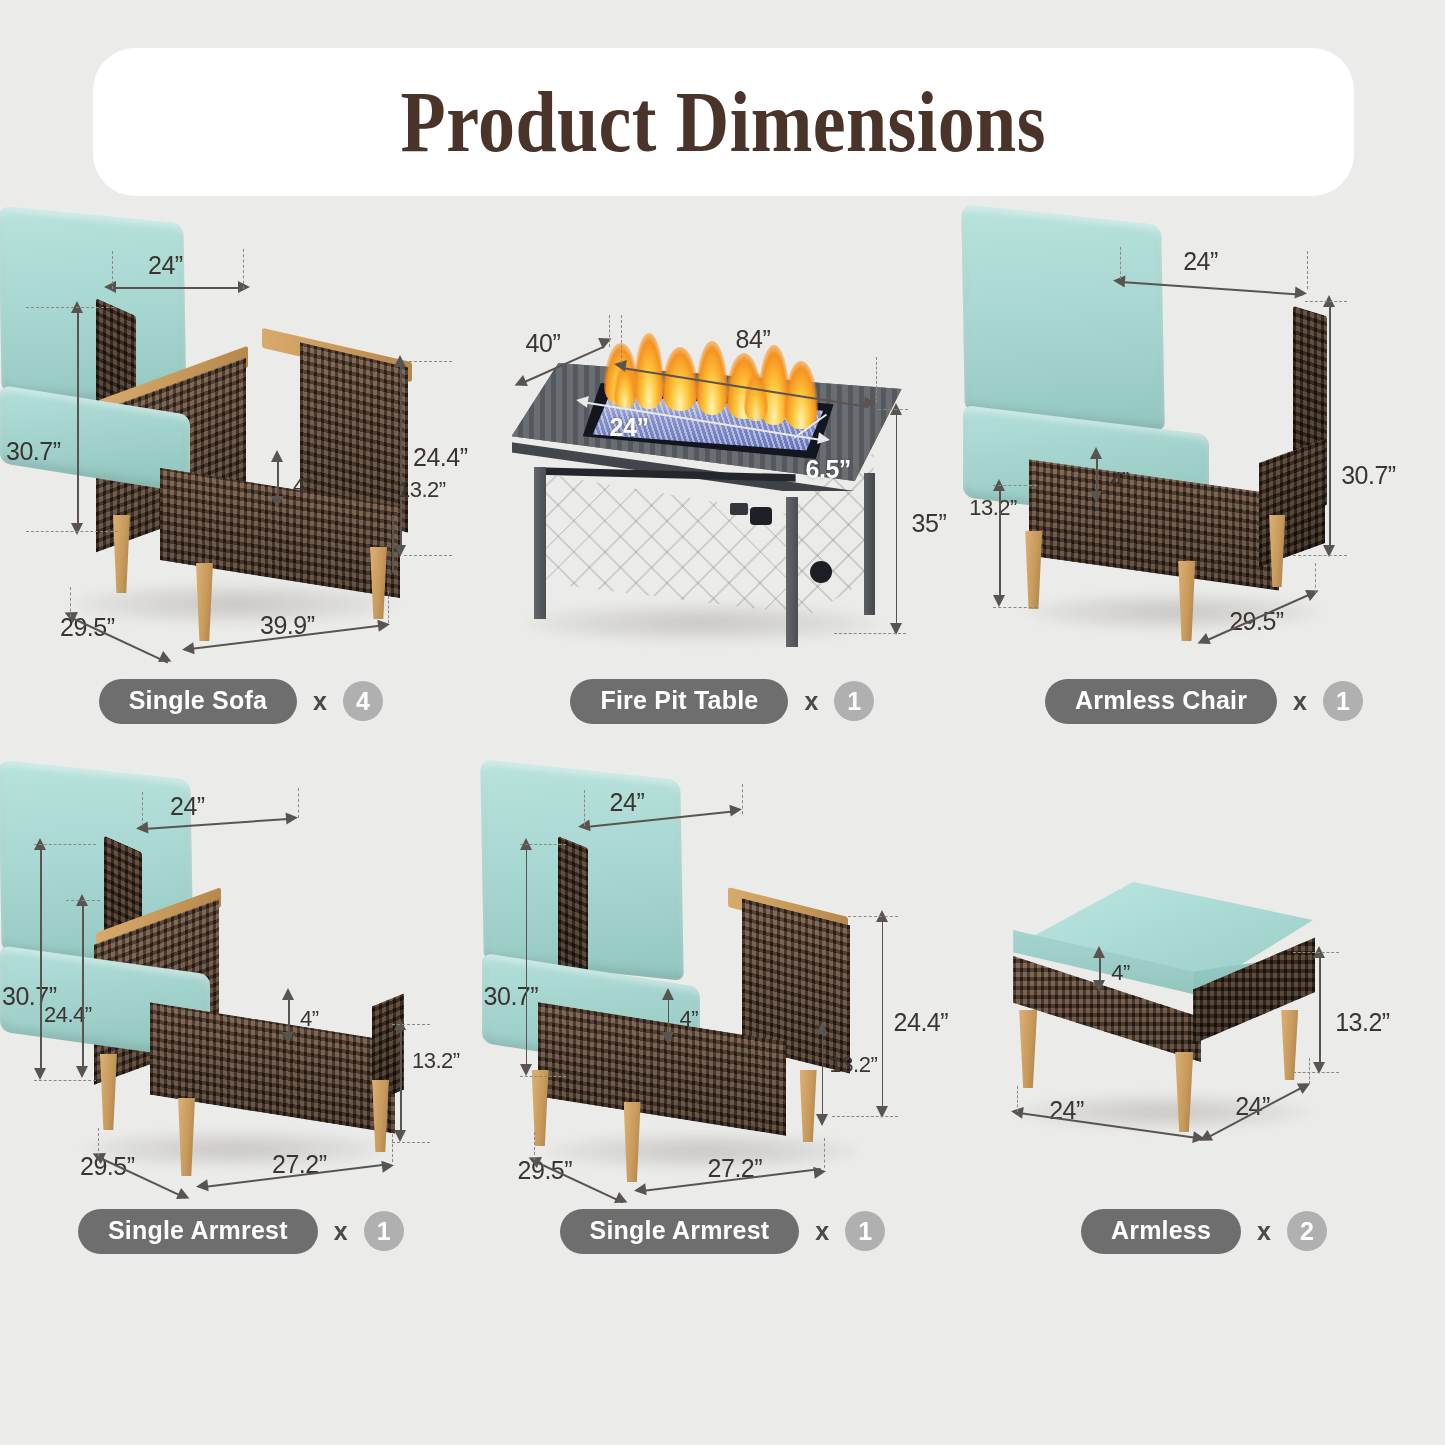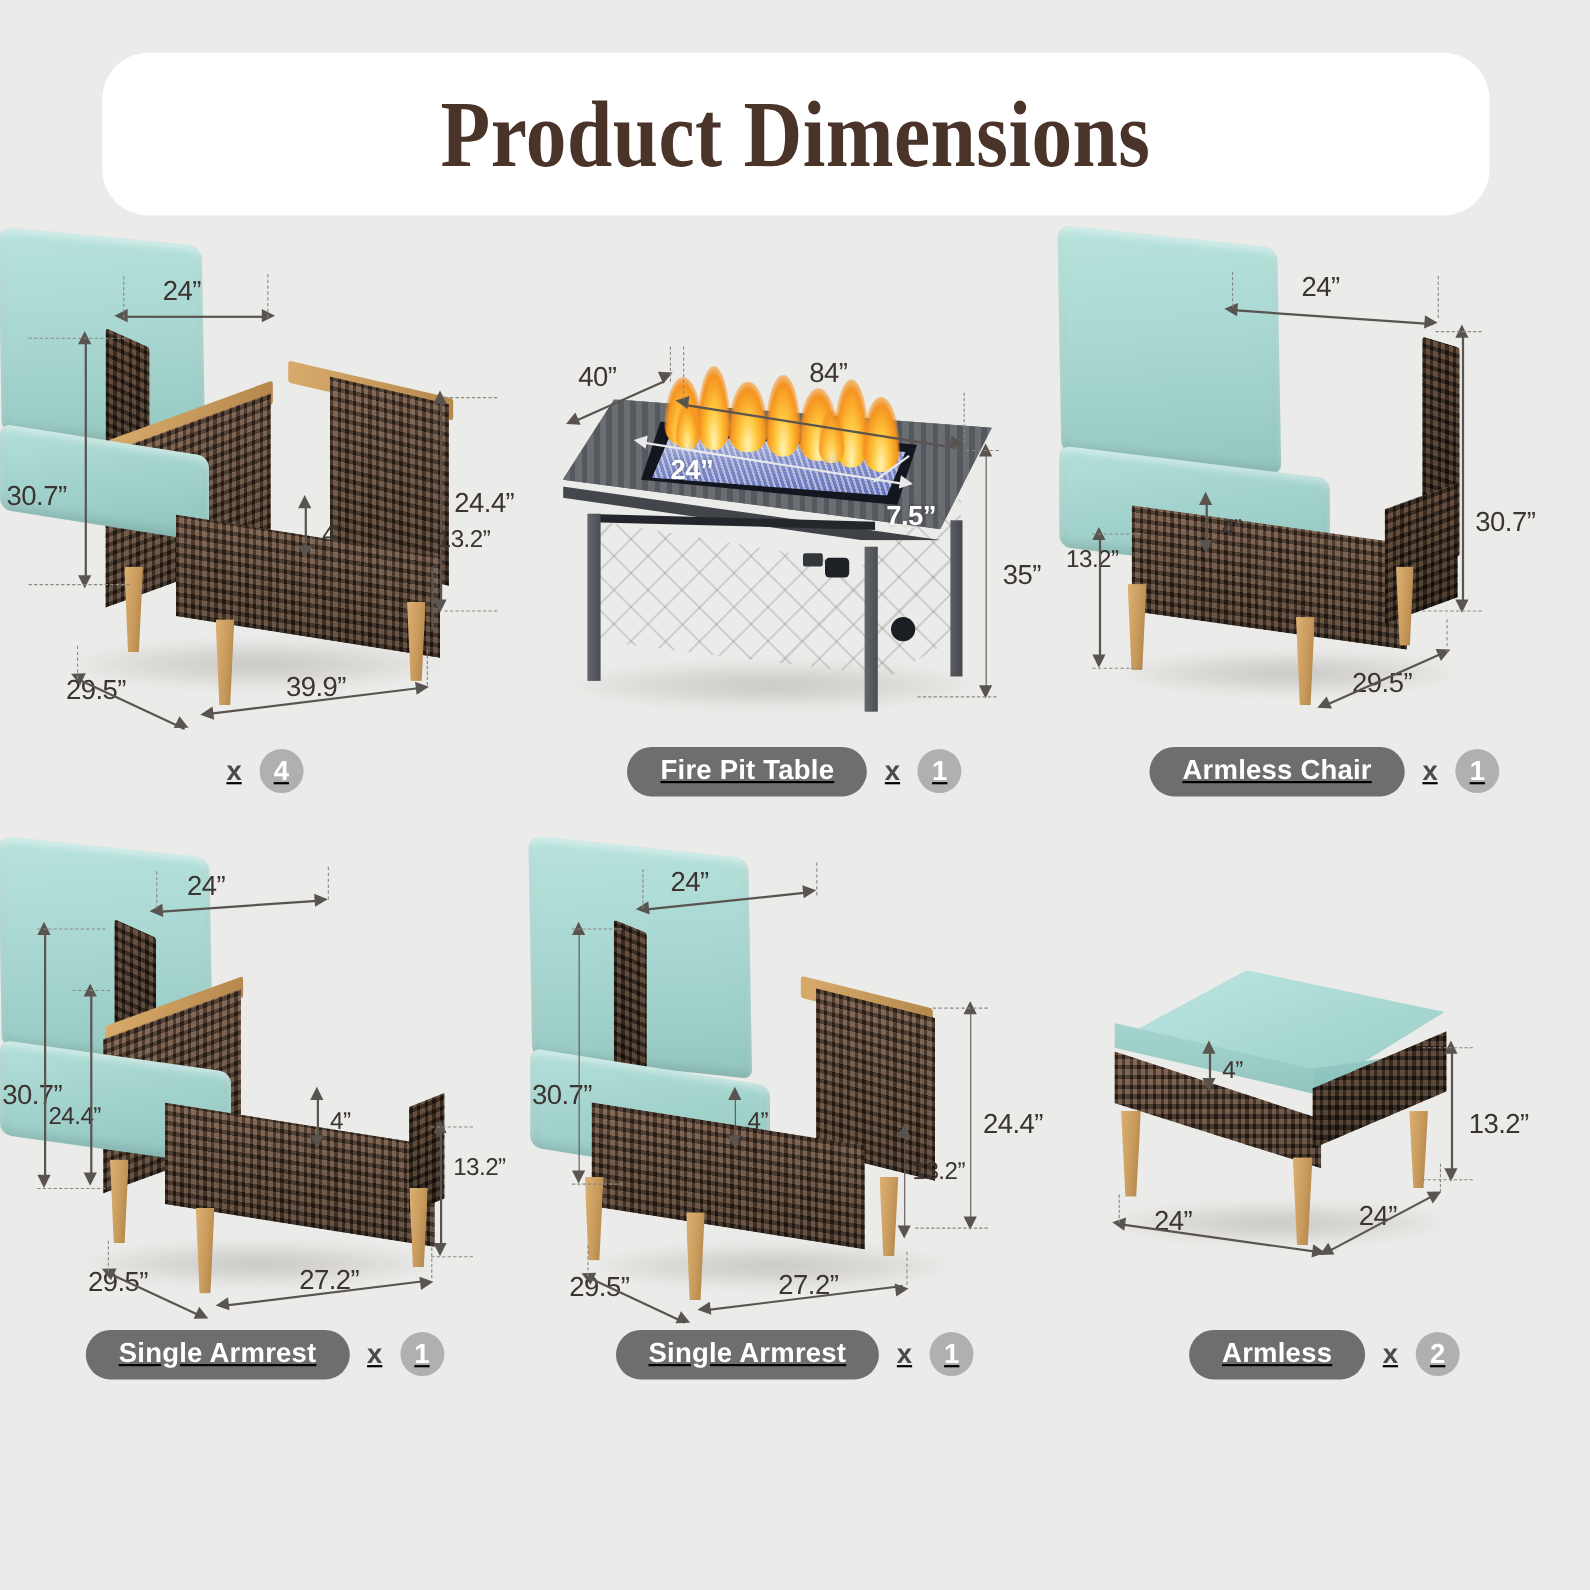--- a/index.html
+++ b/index.html
@@ -18,21 +18,21 @@
   }
   .header-title{
     font-family:"Liberation Serif", serif;
     font-size:86px;font-weight:700;color:#4a3328;
     letter-spacing:.5px;white-space:nowrap;
     transform:scaleX(.86);
   }
 
   
   .grid{position:absolute;left:0;top:215px;width:1445px;}
-  .row{display:flex;width:1445px;text-decoration:underline;}
+  .row{display:flex;width:1445px;}
   .cell{width:481.6px;position:relative;}
   .stage{position:relative;width:100%;height:455px;}
   .stage.short{height:430px;}
 
   
   .label-row{
     display:flex;align-items:center;justify-content:center;gap:16px;
     height:62px;
   }
   .pill{
@@ -197,20 +197,21 @@
         <div class="dash v" style="left:70px;top:372px;height:30px;"></div>
 
         <span class="dim" style="left:260px;top:396px;">39.9”</span>
         <div class="dimline h" style="left:190px;top:433px;width:195px;transform:rotate(-7deg);transform-origin:left center;"></div>
         <div class="arrow l" style="left:182px;top:428px;transform:rotate(-7deg);"></div>
         <div class="arrow r" style="left:378px;top:404px;transform:rotate(-7deg);"></div>
         <div class="dash v" style="left:388px;top:376px;height:32px;"></div>
       </div>
 
       <div class="label-row">
+        <span class="pill">Single Sofa</span>
         <span class="xmark">x</span>
         <span class="countbubble">4</span>
       </div>
     </div>
 
     <div class="cell">
       <div class="stage">
 
         <div class="shadow-floor" style="left:40px;top:388px;width:360px;height:40px;"></div>
 
@@ -268,21 +269,21 @@
         <div class="arrow l" style="left:132px;top:144px;transform:rotate(9deg);"></div>
         <div class="arrow r" style="left:382px;top:182px;transform:rotate(9deg);"></div>
         <div class="dash v" style="left:139px;top:100px;height:48px;"></div>
         <div class="dash v" style="left:394px;top:142px;height:46px;"></div>
 
         <span class="dim white" style="left:128px;top:198px;">24”</span>
         <div class="dimline h" style="left:100px;top:186px;width:244px;transform:rotate(9deg);transform-origin:left center;background:#e9e9e9;"></div>
         <div class="arrow l" style="left:94px;top:180px;transform:rotate(9deg);border-right-color:#e9e9e9;"></div>
         <div class="arrow r" style="left:336px;top:218px;transform:rotate(9deg);border-left-color:#e9e9e9;"></div>
 
-        <span class="dim white" style="left:324px;top:240px;">7.5”</span>
+        <span class="dim white" style="left:324px;top:240px;">6.5”</span>
         <div class="dimline h" style="left:312px;top:222px;width:40px;transform:rotate(-36deg);transform-origin:left center;background:#e9e9e9;"></div>
 
         <span class="dim" style="left:430px;top:294px;">35”</span>
         <div class="dimline v" style="left:414px;top:196px;height:220px;"></div>
         <div class="arrow u" style="left:408px;top:188px;"></div>
         <div class="arrow d" style="left:408px;top:408px;"></div>
         <div class="dash" style="left:396px;top:194px;width:30px;"></div>
         <div class="dash" style="left:352px;top:418px;width:72px;"></div>
       </div>
 

